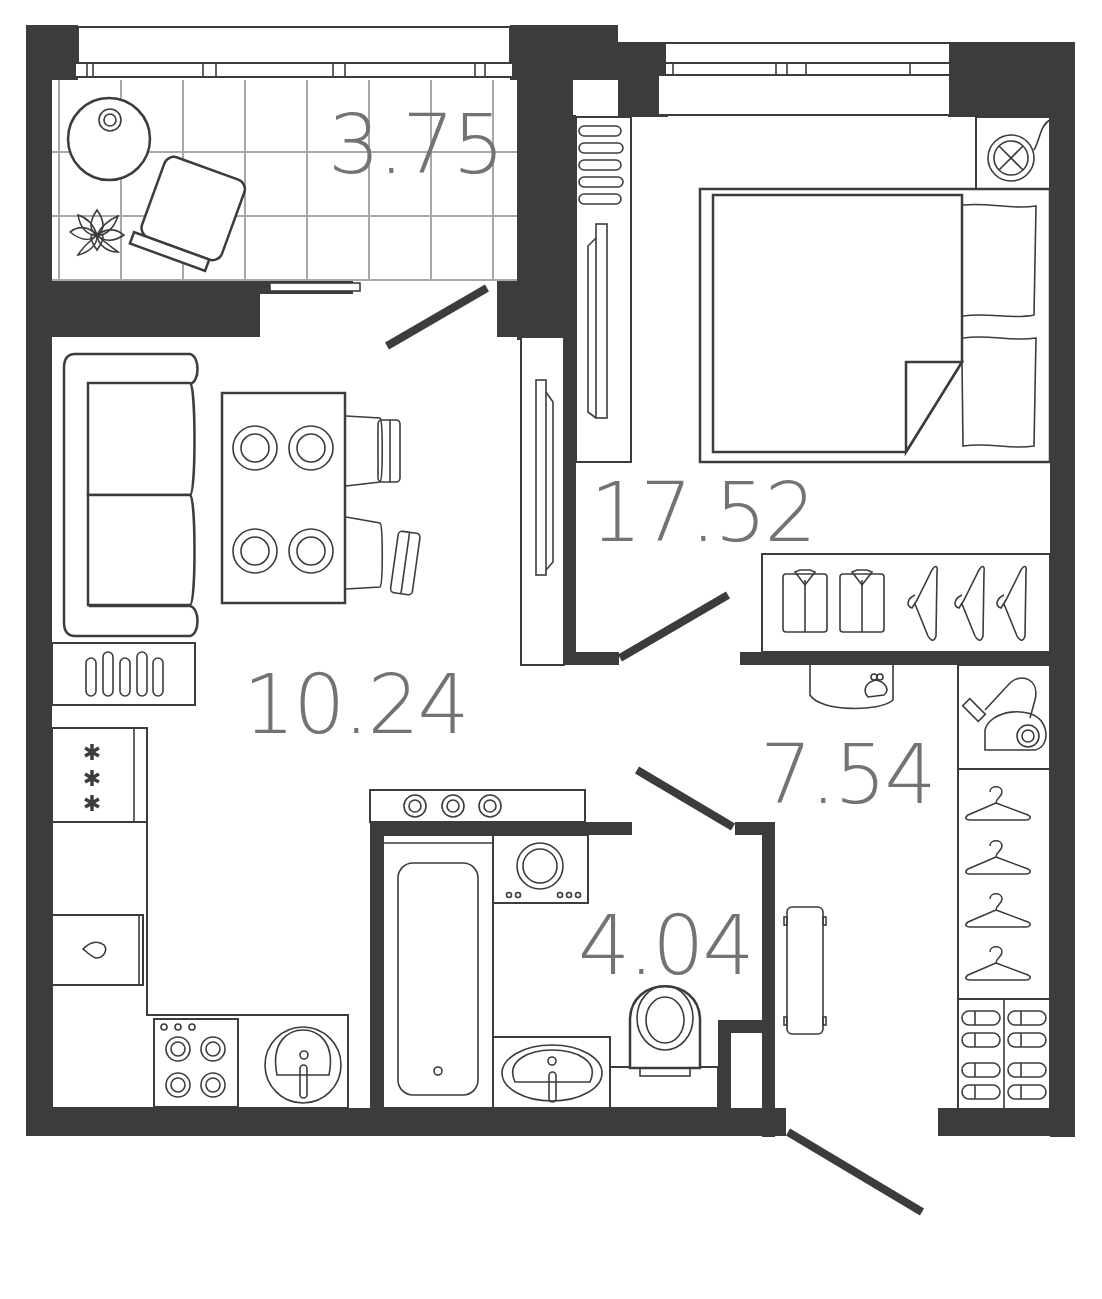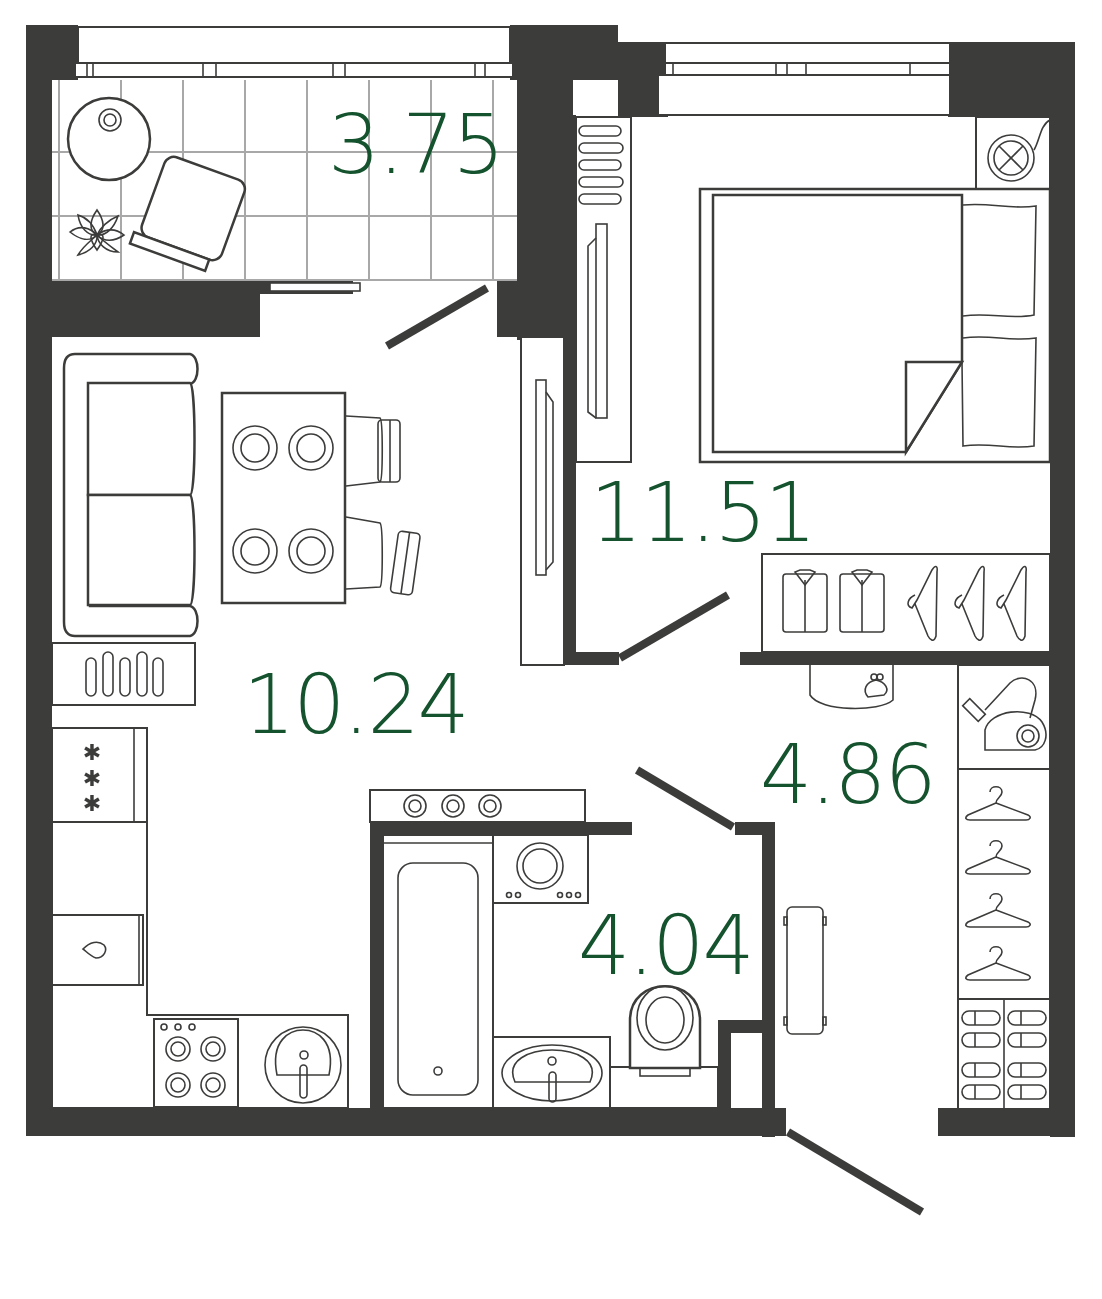--- a/index.html
+++ b/index.html
@@ -2,21 +2,21 @@
 <html><head>
 <meta charset="utf-8">
 <style>
   html,body{margin:0;padding:0;background:#ffffff;}
   body{width:1102px;height:1299px;overflow:hidden;position:relative;font-family:"Liberation Sans",sans-serif;}
   svg{position:absolute;left:0;top:0;}
   .wall{fill:#3c3c3b;}
   .ln2{fill:#fff;stroke:#3c3c3b;stroke-width:2.5;}
   .thin{fill:none;stroke:#3c3c3b;stroke-width:1.6;}
   .grid{stroke:#a8a8a8;stroke-width:2;fill:none;}
-  .area-label{position:absolute;color:#14532d;font-family:"DejaVu Sans",sans-serif;font-weight:300;font-size:82px;letter-spacing:-2px;line-height:1;white-space:nowrap;}
+  .area-label{position:absolute;color:#737373;font-family:"DejaVu Sans",sans-serif;font-weight:300;font-size:82px;letter-spacing:-2px;line-height:1;white-space:nowrap;}
 </style>
 </head>
 <body>
 
 <svg width="1102" height="1299" viewBox="0 0 1102 1299">
 
   <g>
 
     <rect class="wall" x="26" y="25" width="26" height="1110"></rect>
 
@@ -324,16 +324,16 @@
   <g>
     <rect class="thin" x="787" y="907" width="36" height="127" rx="5"></rect>
     <rect class="thin" x="784" y="917" width="3" height="8"></rect>
     <rect class="thin" x="823" y="917" width="3" height="8"></rect>
     <rect class="thin" x="784" y="1017" width="3" height="8"></rect>
     <rect class="thin" x="823" y="1017" width="3" height="8"></rect>
   </g>
 </svg>
 
 <div class="area-label" style="left:328px;top:104px;">3.75</div>
-<div class="area-label" style="left:590px;top:472px;">11.51</div>
+<div class="area-label" style="left:590px;top:472px;">17.52</div>
 <div class="area-label" style="left:243px;top:664px;">10.24</div>
-<div class="area-label" style="left:760px;top:734px;">4.86</div>
+<div class="area-label" style="left:760px;top:734px;">7.54</div>
 <div class="area-label" style="left:578px;top:905px;">4.04</div>
 
 </body></html>

